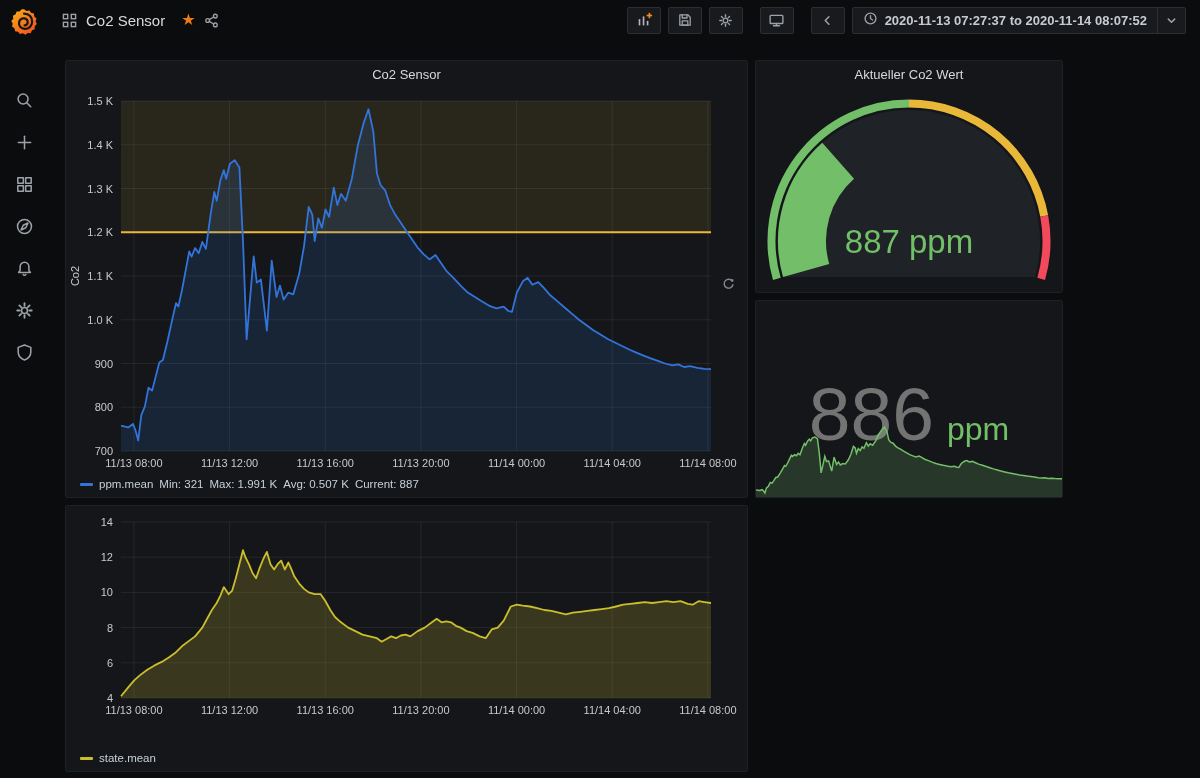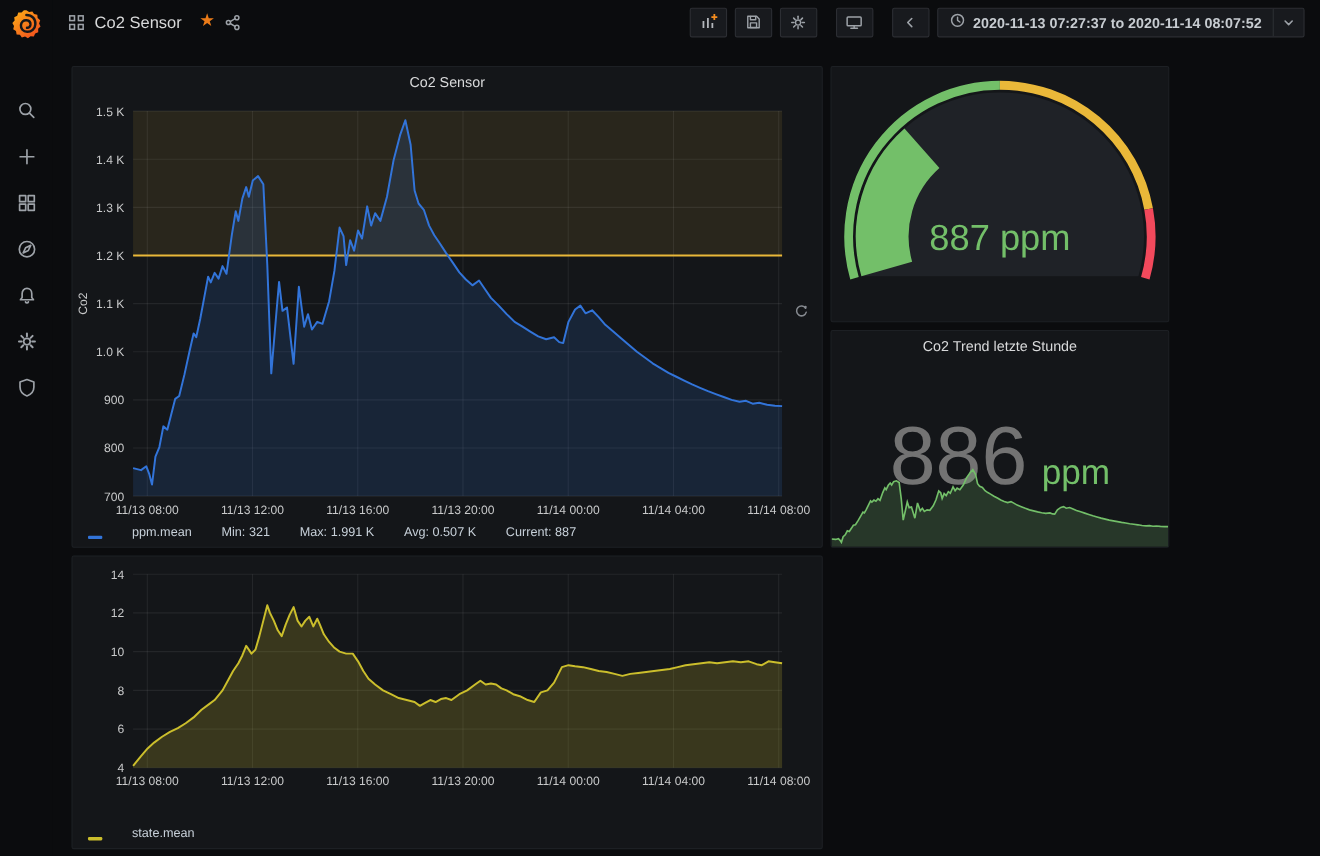--- a/index.html
+++ b/index.html
@@ -40,21 +40,21 @@
   
   .dashboard { position:absolute; left:48px; top:40px; width:1152px; height:738px; }
   .panel {
     position:absolute; background:#141619; border:1px solid #1d2024; border-radius:2px;
   }
   .panel-title {
     height:26px; display:flex; align-items:center; justify-content:center;
     font-size:13px; font-weight:500; color:#d8d9da; cursor:pointer;
   }
   svg text.tick { font-family:"Liberation Sans", sans-serif; font-size:11px; fill:#c8c9ca; }
-  .legend { position:absolute; left:14px; bottom:7px; display:flex; align-items:flex-end; gap:27px; font-size:11.5px; color:#c7d0d9; }
+  .legend { position:absolute; left:14px; bottom:7px; display:flex; align-items:center; gap:6px; font-size:11.5px; color:#c7d0d9; }
   .legend .dash { width:13px; height:3px; border-radius:1px; display:inline-block; }
   .legend .lname { cursor:pointer; }
   .spinner { position:absolute; right:12px; top:215px; }
   
   .gauge-value { font-family:"Liberation Sans", sans-serif; font-size:33px; font-weight:500; }
   .trend-value {
     position:absolute; top:76px; left:0; right:0;
     display:flex; align-items:baseline; justify-content:center; gap:13px;
   }
   .trend-num { font-size:75px; font-weight:500; line-height:1; }
@@ -271,32 +271,32 @@
       </div>
     <span class="spinner">
       <svg viewBox="0 0 14 14" width="13" height="13">
         <path d="M11.2 4.6 A4.8 4.8 0 1 0 11.8 8.4" fill="none" stroke="#85898f" stroke-width="1.5" stroke-linecap="round"></path>
         <circle cx="11" cy="3.4" r="1.3" fill="#85898f"></circle>
       </svg>
     </span>
   </section>
 
   <section class="panel" style="left:707px; top:20px; width:308px; height:233px;">
+    <div class="panel-title">Aktueller Co2 Wert</div>
     <svg id="gauge-svg" width="306" height="205">
         <path d="M27.074717832080225 190.10849361202688 A131 131 0 1 1 278.92528216791976 190.1084936120269Z" fill="#1f2227"></path>
         <path d="M50.14499853459988 183.4931970724189 A107 107 0 0 1 82.13812661058603 73.82771738473038" fill="none" stroke="#73bf69" stroke-width="48"></path>
         <path d="M20.82651680848116 191.90013642483737 A137.5 137.5 0 0 1 153 16.5" fill="none" stroke="#73bf69" stroke-width="8"></path>
         <path d="M153 16.5 A137.5 137.5 0 0 1 288.19754979004375 128.9426152448297" fill="none" stroke="#eab839" stroke-width="8"></path>
         <path d="M288.19754979004375 128.9426152448297 A137.5 137.5 0 0 1 285.1734831915188 191.9001364248374" fill="none" stroke="#f2495c" stroke-width="8"></path>
         <text x="153" y="166" text-anchor="middle" class="gauge-value" fill="#73bf69">887 ppm</text>
       </svg>
   </section>
 
   <section class="panel" style="left:707px; top:260px; width:308px; height:198px;">
-    <div class="panel-title">Co2 Trend letzte Stunde</div>
     <div class="trend-value">
       <span class="trend-num" id="trend-num" style="color: #737373; text-align: center;">886</span>
       <span class="trend-unit" id="trend-unit" style="color: rgb(115, 191, 105);">ppm</span>
     </div>
     <div class="spark-wrap">
       <svg id="spark-svg" width="306" height="76">
           <path d="M0.0 69.0L3.7 69.4L6.2 68.7L7.7 70.2L8.9 72.0L10.5 66.9L12.4 65.2L14.3 61.5L16.1 62.1L18.0 59.3L19.8 56.5L21.7 56.0L24.2 52.1L26.7 47.8L28.5 44.6L29.8 45.3L31.6 42.0L33.5 38.2L35.4 34.3L36.6 35.4L38.5 33.6L40.3 34.7L42.2 32.4L44.0 33.8L46.5 26.8L48.4 22.5L49.6 24.2L51.5 20.2L53.3 18.1L54.6 19.9L56.4 16.9L58.9 16.1L61.4 17.6L63.3 32.2L65.1 51.9L67.6 40.8L68.8 35.3L70.5 40.5L72.6 39.9L75.7 50.1L78.1 36.2L80.6 43.4L82.5 41.1L84.3 43.9L86.8 42.5L89.3 42.9L92.4 38.8L94.9 33.3L97.4 25.4L99.2 27.0L100.5 32.2L102.3 27.7L104.2 29.6L106.1 26.0L107.9 27.4L110.4 21.6L112.3 25.1L114.1 22.8L116.6 24.2L119.7 19.9L122.8 13.2L125.9 8.7L128.4 6.0L130.9 10.4L132.7 18.7L134.6 21.1L137.1 22.2L139.5 25.1L142.0 26.8L144.5 28.2L147.6 30.1L150.7 31.8L153.8 33.6L156.9 34.9L160.0 35.9L163.1 35.0L165.6 36.4L168.7 38.2L172.4 39.6L176.1 41.1L179.9 42.5L183.6 43.4L187.3 44.3L191.0 45.1L194.7 45.7L198.5 45.3L200.9 46.2L202.8 46.4L205.3 42.5L208.4 40.3L210.9 39.6L213.3 41.0L216.4 40.4L219.5 41.7L222.6 43.1L226.4 44.3L230.1 45.5L233.8 46.7L237.5 47.9L241.3 49.0L245.0 50.0L248.7 50.9L252.4 51.8L256.1 52.5L259.9 53.2L263.6 53.9L267.3 54.5L271.0 55.1L274.7 55.6L278.5 56.1L282.2 56.7L285.9 57.0L289.0 56.8L292.1 57.4L295.2 57.2L298.9 57.5L302.7 57.7L306.0 57.8L306 76L0 76Z" fill="#73bf69" fill-opacity="0.2"></path>
           <path d="M0.0 69.0L3.7 69.4L6.2 68.7L7.7 70.2L8.9 72.0L10.5 66.9L12.4 65.2L14.3 61.5L16.1 62.1L18.0 59.3L19.8 56.5L21.7 56.0L24.2 52.1L26.7 47.8L28.5 44.6L29.8 45.3L31.6 42.0L33.5 38.2L35.4 34.3L36.6 35.4L38.5 33.6L40.3 34.7L42.2 32.4L44.0 33.8L46.5 26.8L48.4 22.5L49.6 24.2L51.5 20.2L53.3 18.1L54.6 19.9L56.4 16.9L58.9 16.1L61.4 17.6L63.3 32.2L65.1 51.9L67.6 40.8L68.8 35.3L70.5 40.5L72.6 39.9L75.7 50.1L78.1 36.2L80.6 43.4L82.5 41.1L84.3 43.9L86.8 42.5L89.3 42.9L92.4 38.8L94.9 33.3L97.4 25.4L99.2 27.0L100.5 32.2L102.3 27.7L104.2 29.6L106.1 26.0L107.9 27.4L110.4 21.6L112.3 25.1L114.1 22.8L116.6 24.2L119.7 19.9L122.8 13.2L125.9 8.7L128.4 6.0L130.9 10.4L132.7 18.7L134.6 21.1L137.1 22.2L139.5 25.1L142.0 26.8L144.5 28.2L147.6 30.1L150.7 31.8L153.8 33.6L156.9 34.9L160.0 35.9L163.1 35.0L165.6 36.4L168.7 38.2L172.4 39.6L176.1 41.1L179.9 42.5L183.6 43.4L187.3 44.3L191.0 45.1L194.7 45.7L198.5 45.3L200.9 46.2L202.8 46.4L205.3 42.5L208.4 40.3L210.9 39.6L213.3 41.0L216.4 40.4L219.5 41.7L222.6 43.1L226.4 44.3L230.1 45.5L233.8 46.7L237.5 47.9L241.3 49.0L245.0 50.0L248.7 50.9L252.4 51.8L256.1 52.5L259.9 53.2L263.6 53.9L267.3 54.5L271.0 55.1L274.7 55.6L278.5 56.1L282.2 56.7L285.9 57.0L289.0 56.8L292.1 57.4L295.2 57.2L298.9 57.5L302.7 57.7L306.0 57.8" fill="none" stroke="#73bf69" stroke-width="1.5"></path>
         </svg>
     </div>

